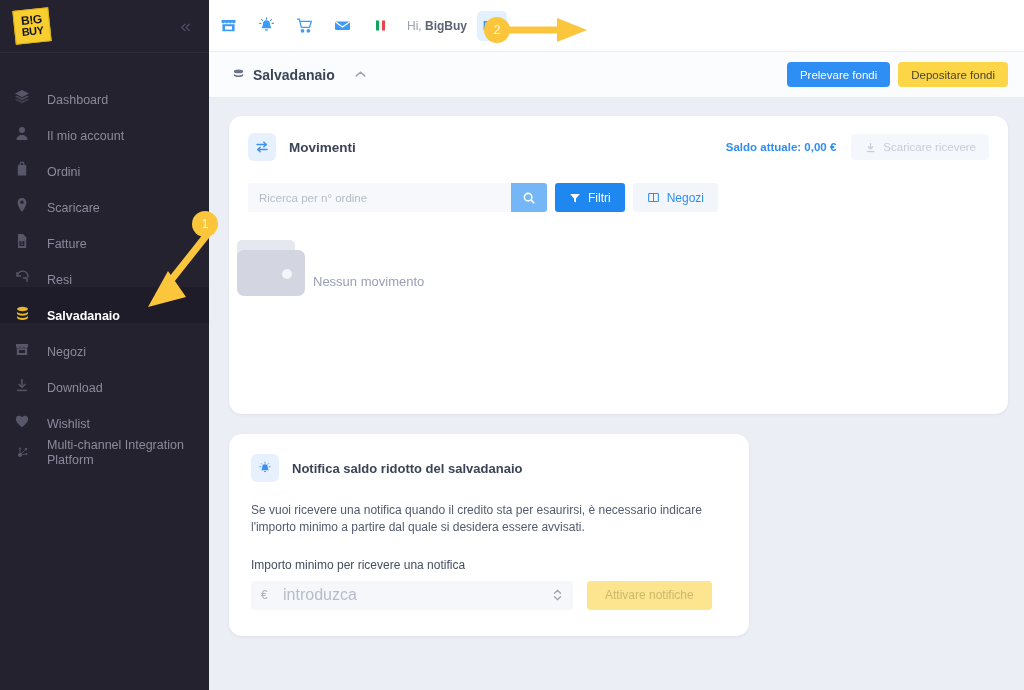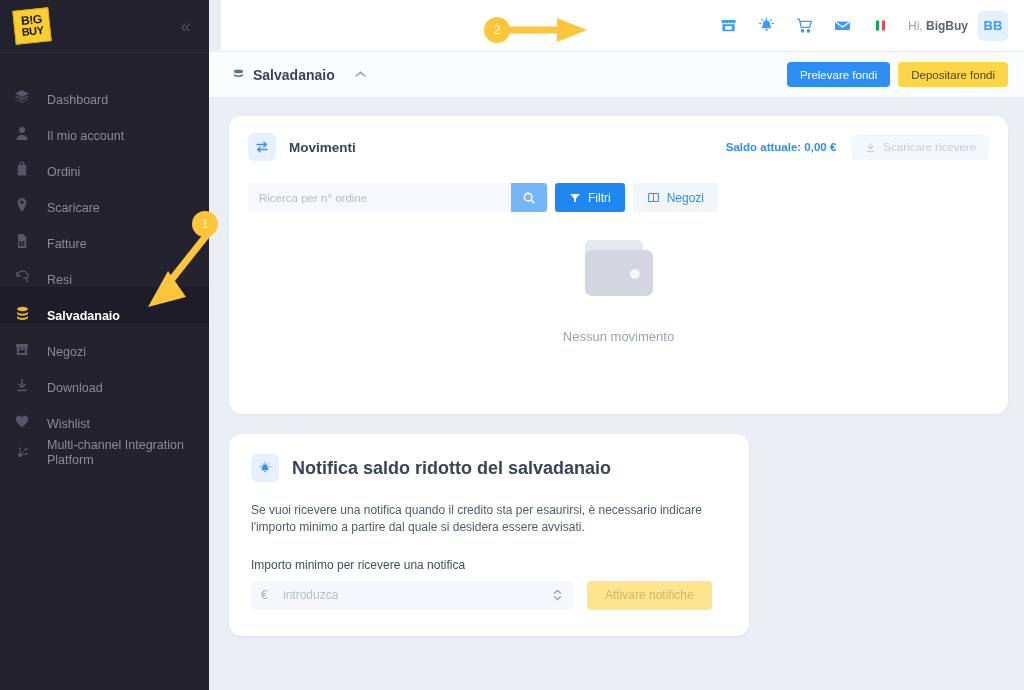--- a/index.html
+++ b/index.html
@@ -62,24 +62,23 @@
     font-weight: bold;
   }
   .nav-item.active .ico { color: #e8b82a; }
   .nav-item.two-line { height: 44px; align-items: center; }
   .nav-item.two-line .lbl { line-height: 1.18; }
 
   
   .main { flex: 1; height: 690px; position: relative; background: #eceef6; }
   .topbar {
     height: 52px; background: #ffffff;
-    display: flex; align-items: center; justify-content: flex-end;
+    display: flex; align-items: center; justify-content: flex-start;
     padding-right: 16px;
     border-bottom: 1px solid #e9ecf3;
-    margin-left: 12px;
   }
   .topbar .tb-icon {
     width: 38px; height: 30px;
     display: flex; align-items: center; justify-content: center;
     color: #3d9bf7; cursor: pointer;
   }
   .greet { font-size: 12px; color: #9aa0ad; margin: 0 10px 0 8px; }
   .greet b { color: #5a6475; font-weight: bold; }
   .avatar {
     width: 30px; height: 30px; border-radius: 5px;
@@ -156,44 +155,44 @@
   .colonne-btn {
     height: 29px; background: #f2f6fb; color: #2f8ef4; border: none;
     border-radius: 3px; margin-left: 8px; padding: 0 14px;
     font-size: 12px; cursor: pointer; display: flex; align-items: center;
     font-family: "Liberation Sans", sans-serif;
   }
   .colonne-btn svg { margin-right: 7px; }
 
   .empty {
     position: absolute; left: 0; right: 0; top: 118px;
-    display: flex; flex-direction: column; align-items: center;
+    display: flex; flex-direction: row; align-items: center;
   }
   .empty-label { margin-top: 23px; font-size: 13px; color: #9aa0b4; }
 
   .card-notifica {
     width: 520px; margin-top: 20px;
     padding: 20px 22px 26px 22px;
   }
-  .notif-title { font-size: 18px; font-weight: bold; color: #3b4457; margin-left: 13px; }
+  .notif-title { font-size: 13px; font-weight: bold; color: #3b4457; margin-left: 13px; }
   .notif-text {
     margin-top: 20px; font-size: 12px; color: #515b6d;
     line-height: 1.45; width: 478px;
   }
   .notif-label { margin-top: 21px; font-size: 12px; color: #444e60; }
   .notif-row { display: flex; align-items: center; margin-top: 9px; }
   .amount-wrap {
     width: 322px; height: 29px; background: #f5f7fa;
     border-radius: 3px; display: flex; align-items: center;
     padding: 0 10px;
   }
   .euro { color: #a9b1bf; font-size: 12px; width: 22px; }
   .amount-input {
     flex: 1; border: none; background: transparent; outline: none;
-    font-size: 12px; color: #5a6475;
+    font-size: 16px; color: #5a6475;
     font-family: "Liberation Sans", sans-serif;
   }
   .amount-input::placeholder { color: #b6bdc9; }
   .stepper {
     color: #9aa3b0; font-size: 9px; line-height: 1.0;
     display: flex; flex-direction: column; cursor: pointer;
   }
   .btn-attivare {
     margin-left: 14px; height: 29px;
     background: #fce58e; color: #cbb96d; border: none;

